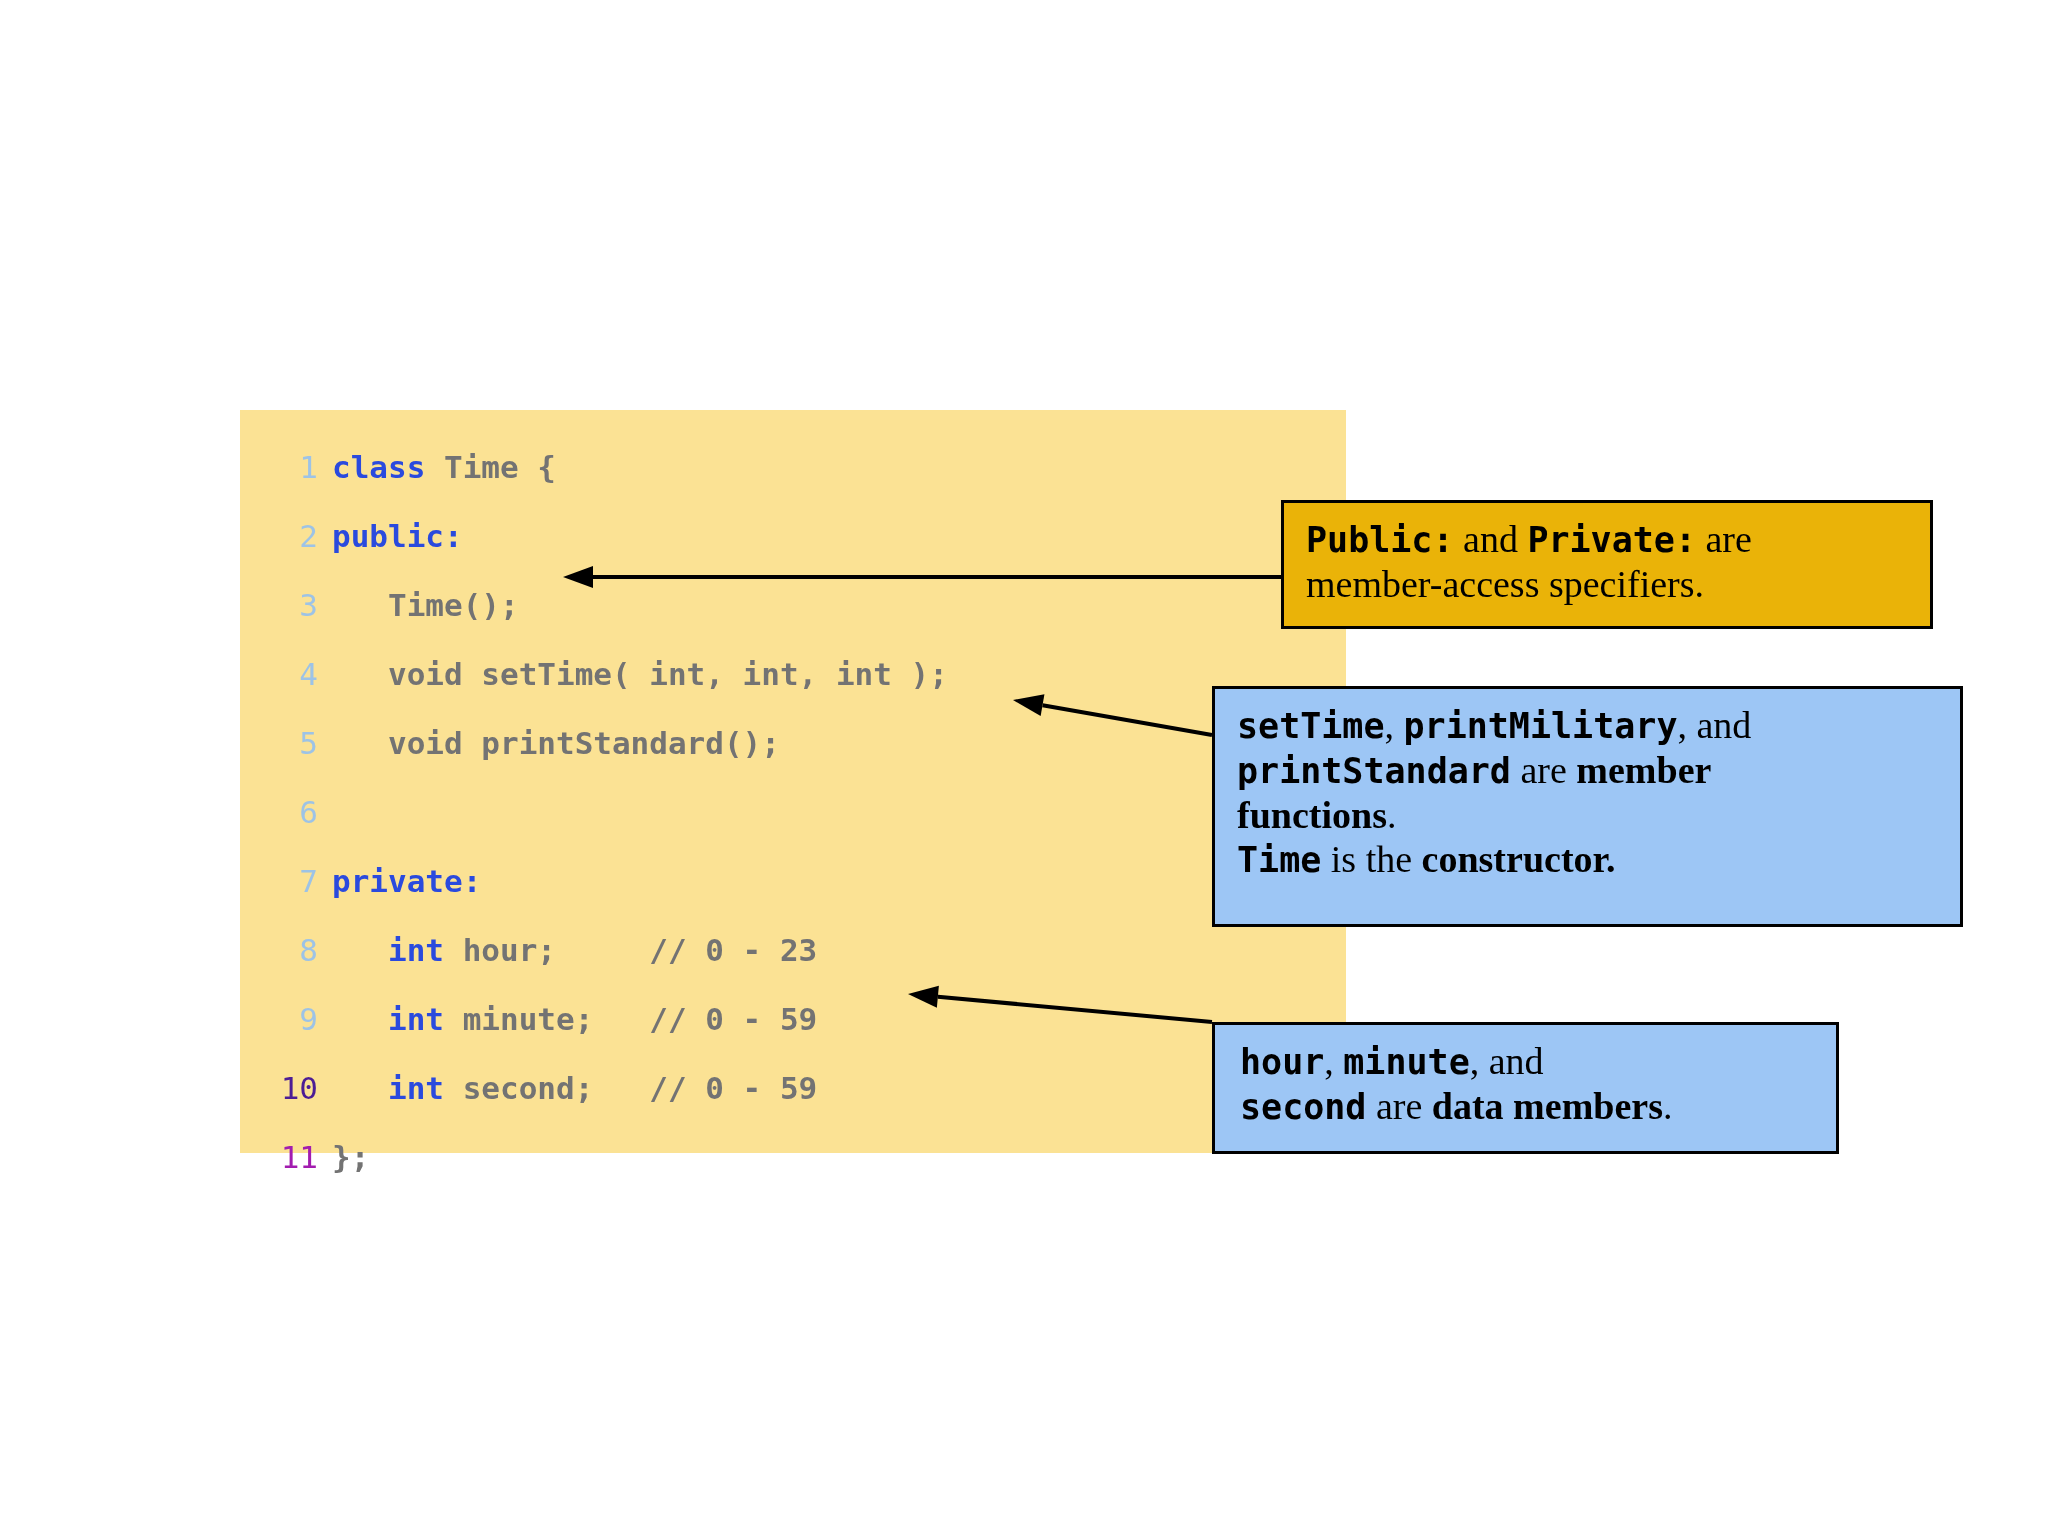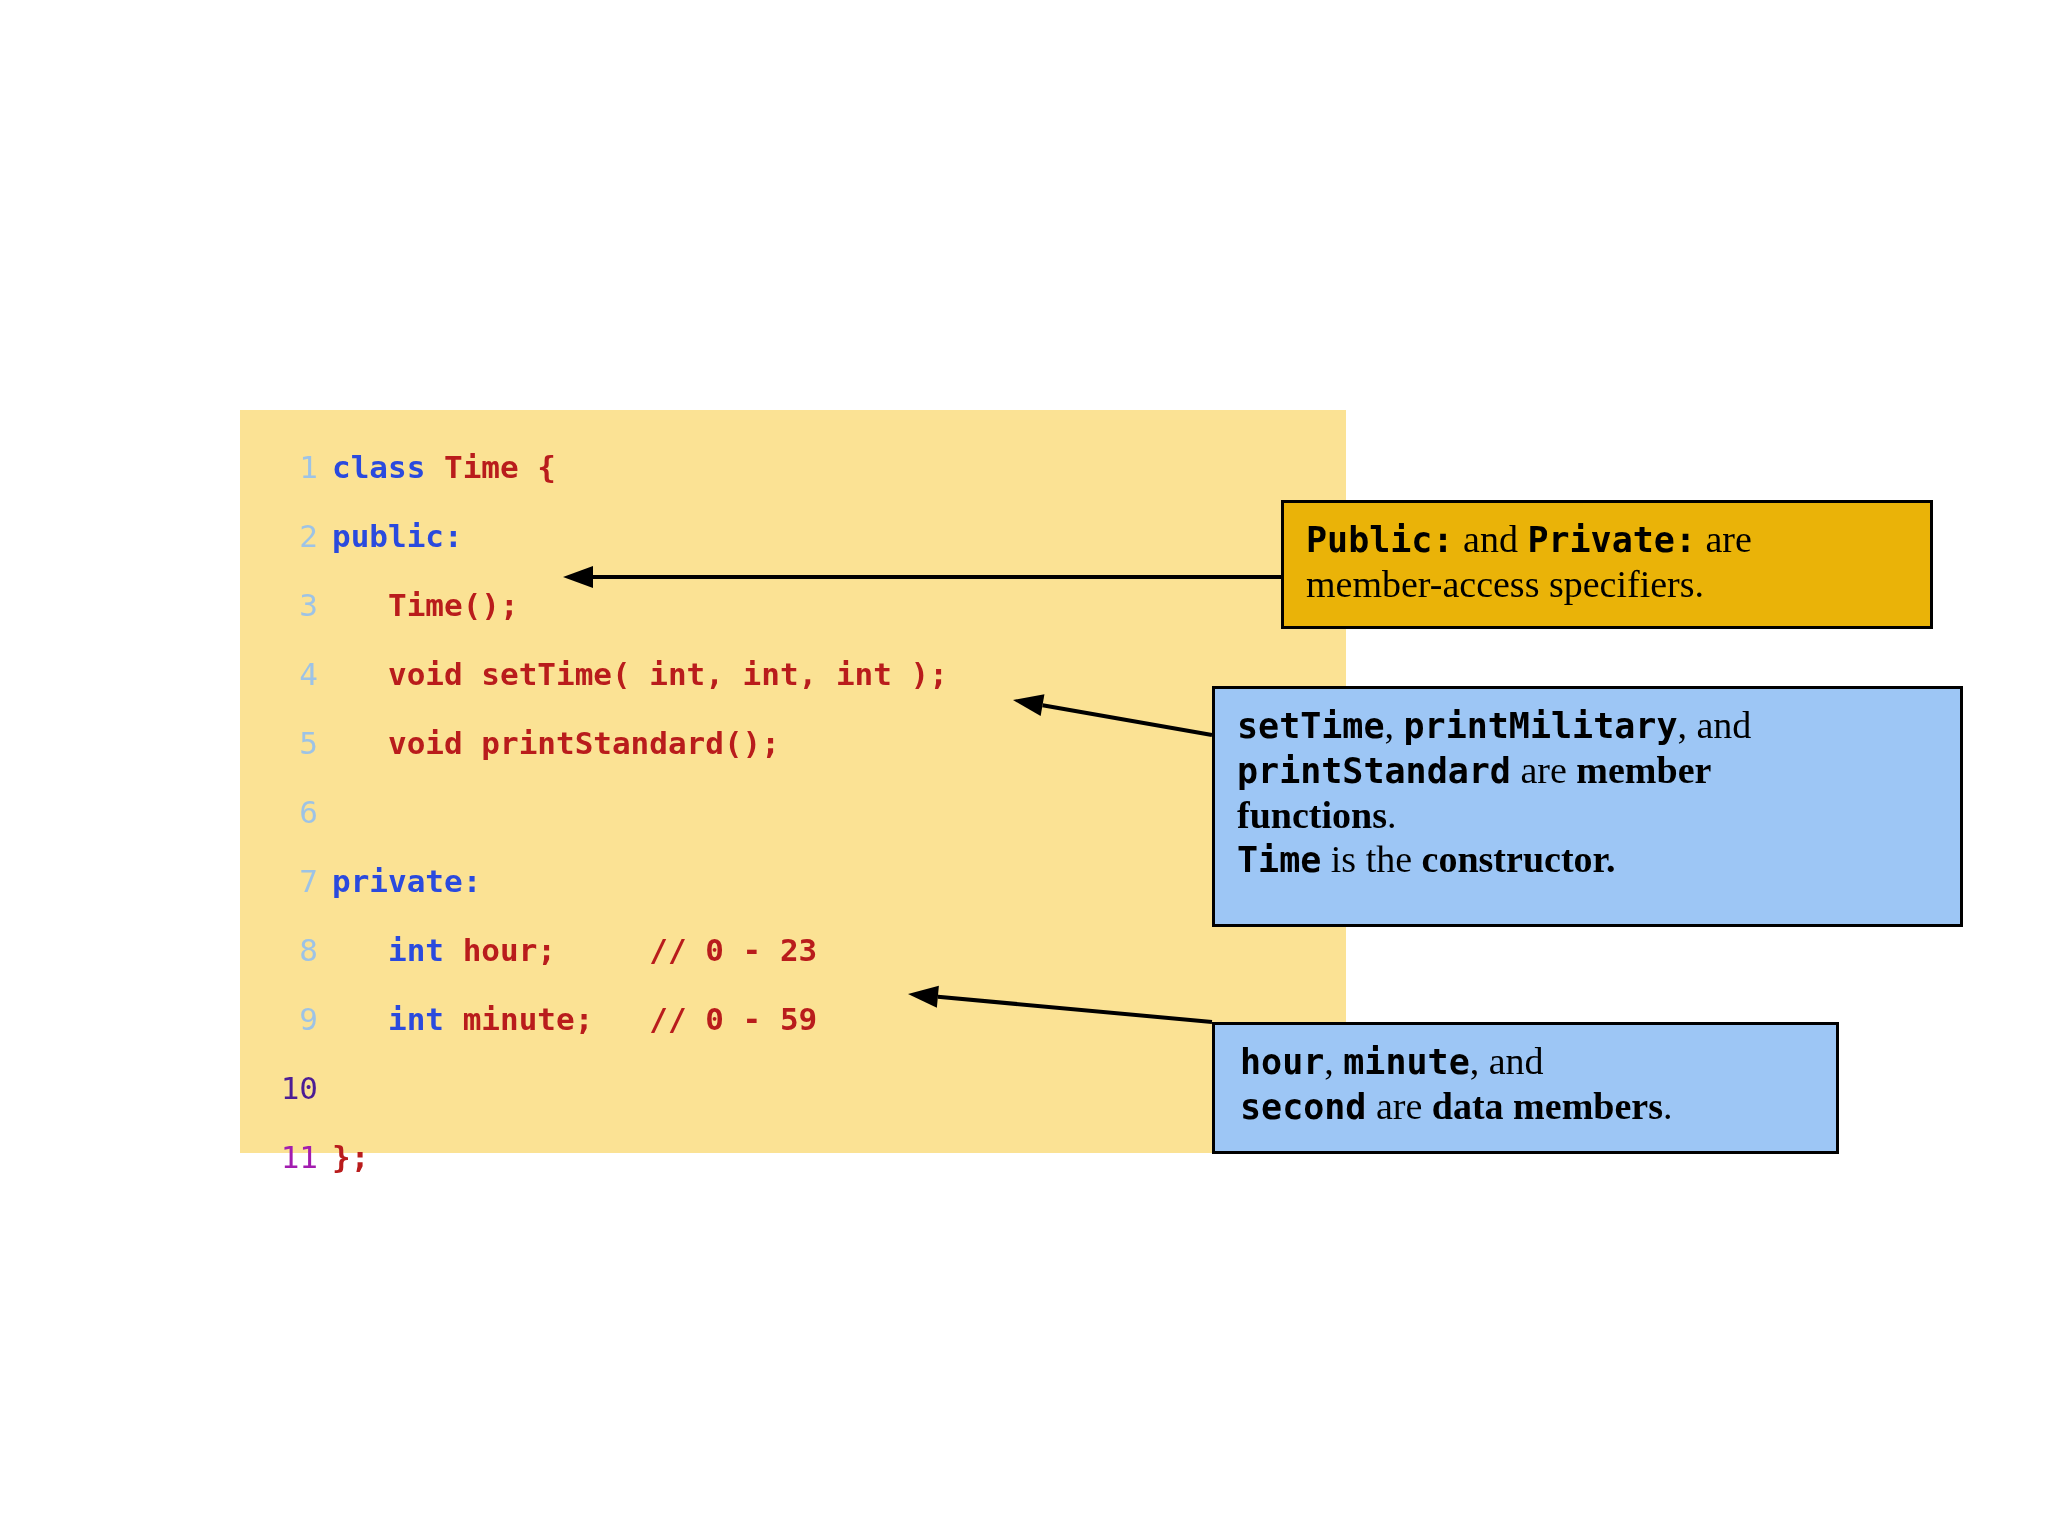--- a/index.html
+++ b/index.html
@@ -43,21 +43,21 @@
     padding-right: 14px;
     color: #9dc3e6;
     font-weight: normal;
     font-family: "DejaVu Sans Mono", "Liberation Mono", monospace;
     font-size: 31px;
   }
   .code-text {
     white-space: pre;
   }
   .kw { color: #2a4ade; }
-  .plain { color: #b91c1c; }
+  .plain { color: #737373; }
 
   
   .callout {
     position: absolute;
     background: #9dc6f5;
     border: 3px solid #000000;
     box-sizing: border-box;
     color: #000000;
     font-family: "Liberation Serif", "DejaVu Serif", serif;
     font-size: 38px;
@@ -108,21 +108,21 @@
 <div id="code-panel" style="background: rgb(251, 226, 148);">
     <div class="code-line"><span class="lineno" style="color: rgb(157, 195, 230);">1</span><span class="code-text"><span class="kw" style="color: rgb(42, 74, 222);">class </span><span class="plain">Time {</span></span></div>
     <div class="code-line"><span class="lineno" style="color: rgb(157, 195, 230);">2</span><span class="code-text"><span class="kw" style="color: rgb(42, 74, 222);">public:</span></span></div>
     <div class="code-line"><span class="lineno" style="color: rgb(157, 195, 230);">3</span><span class="code-text"><span class="plain">   Time();</span></span></div>
     <div class="code-line"><span class="lineno" style="color: rgb(157, 195, 230);">4</span><span class="code-text"><span class="plain">   void setTime( int, int, int );</span></span></div>
     <div class="code-line"><span class="lineno" style="color: rgb(157, 195, 230);">5</span><span class="code-text"><span class="plain">   void printStandard();</span></span></div>
     <div class="code-line"><span class="lineno" style="color: rgb(157, 195, 230);">6</span></div>
     <div class="code-line"><span class="lineno" style="color: rgb(157, 195, 230);">7</span><span class="code-text"><span class="kw" style="color: rgb(42, 74, 222);">private:</span></span></div>
     <div class="code-line"><span class="lineno" style="color: rgb(157, 195, 230);">8</span><span class="code-text"><span class="kw" style="color: rgb(42, 74, 222);">   int </span><span class="plain">hour;     // 0 - 23</span></span></div>
     <div class="code-line"><span class="lineno" style="color: rgb(157, 195, 230);">9</span><span class="code-text"><span class="kw" style="color: rgb(42, 74, 222);">   int </span><span class="plain">minute;   // 0 - 59</span></span></div>
-    <div class="code-line"><span class="lineno" style="color: #4c1d95;">10</span></div>
+    <div class="code-line"><span class="lineno" style="color: #4c1d95;">10</span><span class="code-text"><span class="kw" style="color: rgb(42, 74, 222);">   int </span><span class="plain">second;   // 0 - 59</span></span></div>
     <div class="code-line"><span class="lineno" style="color: #a21caf;">11</span><span class="code-text"><span class="plain">};</span></span></div>
   </div>
 
 <div class="callout" id="callout-access" style="background: #eab308; border-color: rgb(0, 0, 0);">
     <div><span class="mono">Public:</span><span> and </span><span class="mono">Private:</span><span> are</span></div>
     <div><span>member-access specifiers.</span></div>
   </div>
 <div class="callout" id="callout-functions" style="background: rgb(157, 198, 245); border-color: rgb(0, 0, 0);">
     <div><span class="mono">setTime</span><span>, </span><span class="mono">printMilitary</span><span>, and</span></div>
     <div><span class="mono">printStandard</span><span> are </span><span class="bold">member</span></div>

